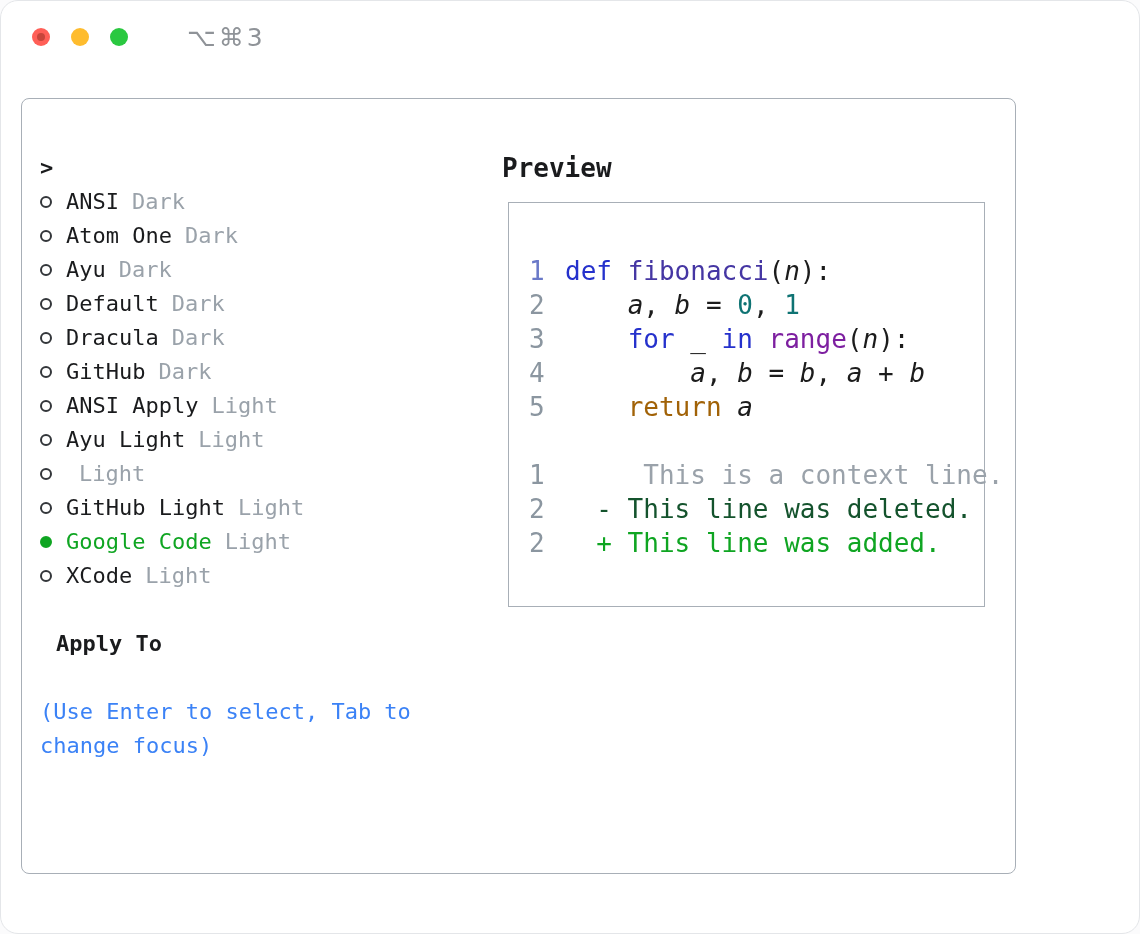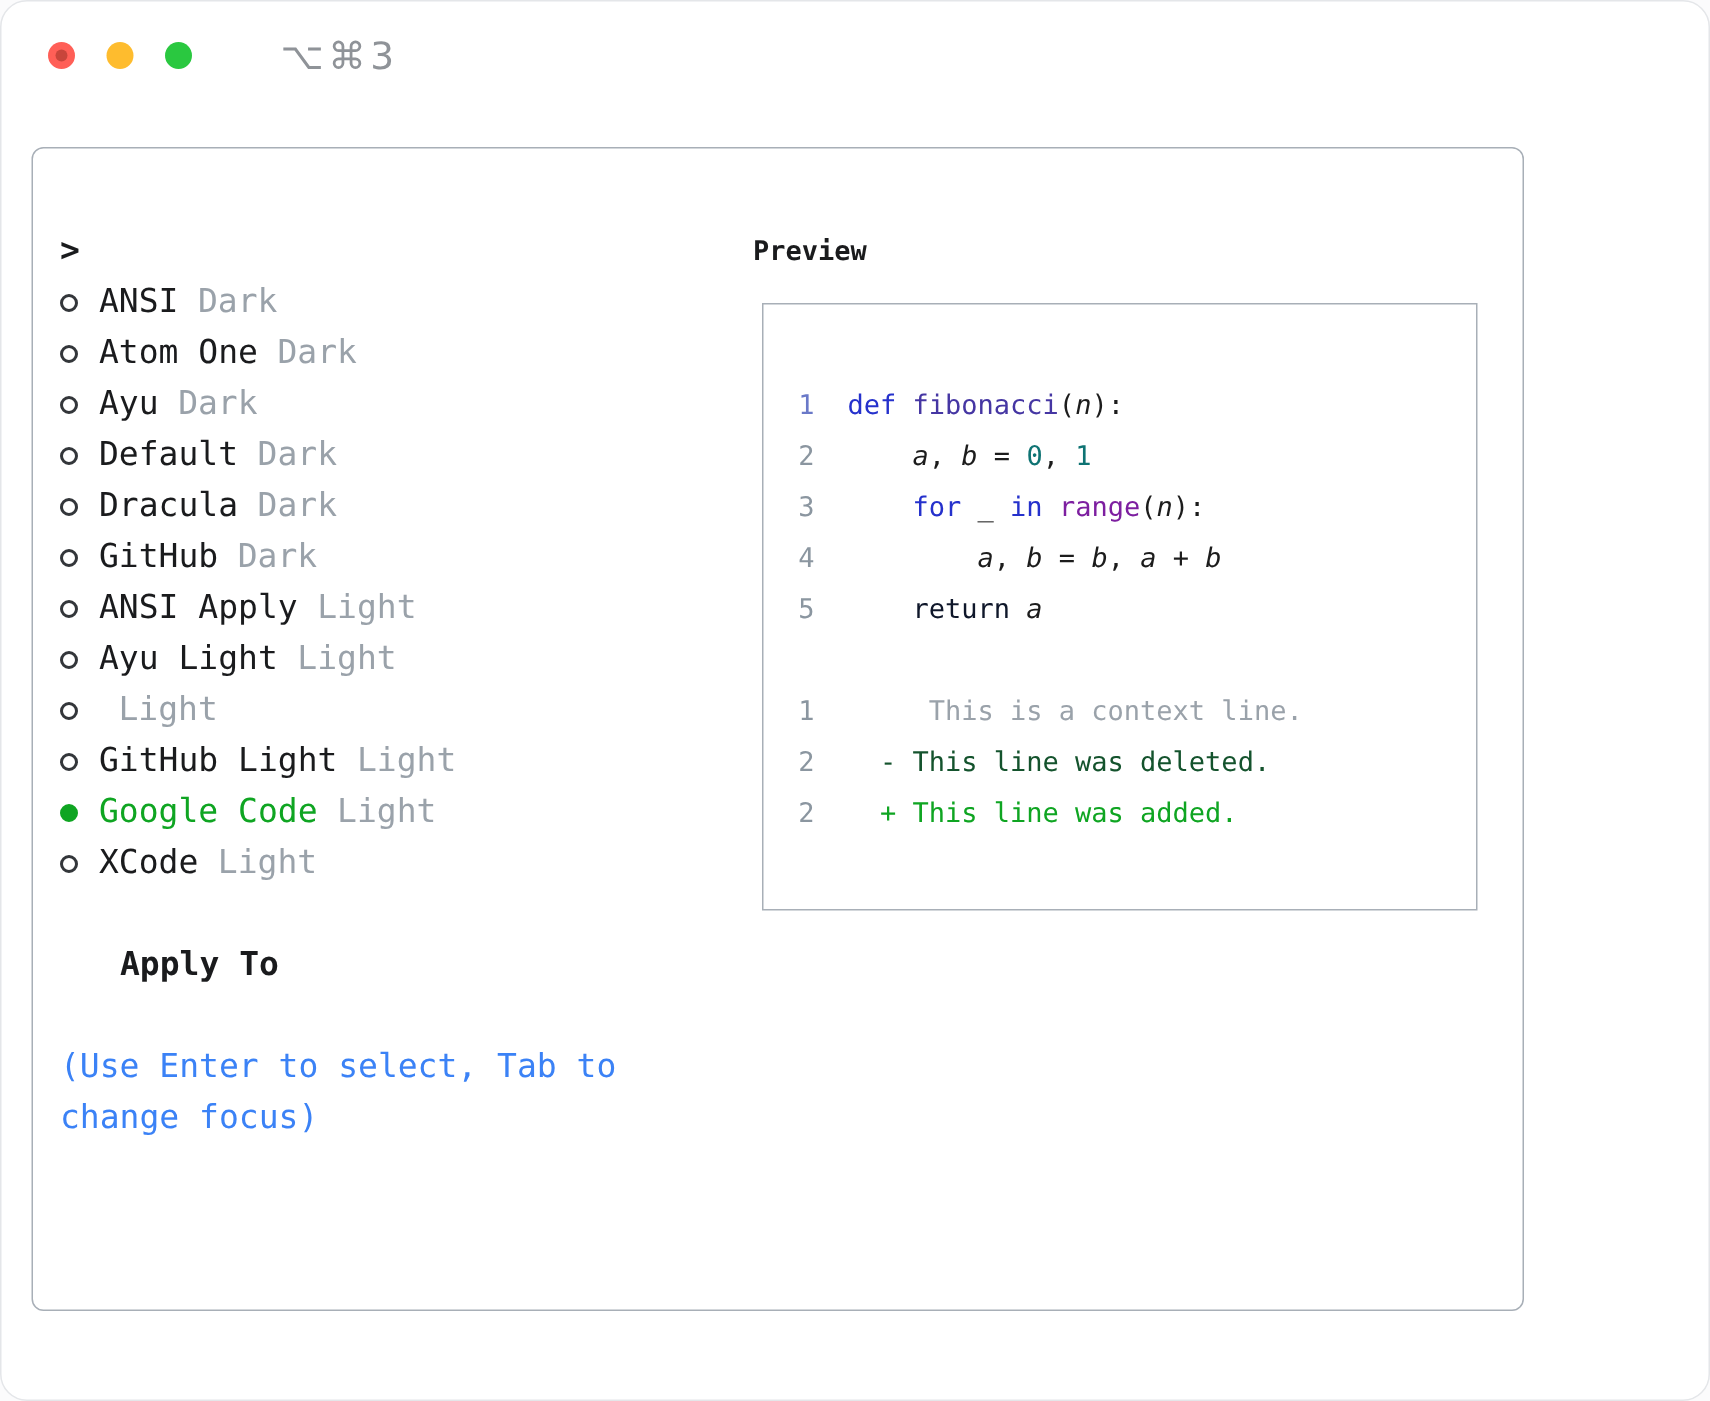--- a/index.html
+++ b/index.html
@@ -16,36 +16,36 @@
   .light.green { background:#2ac840; }
   .shortcut { margin-left:38px; color:#8f9398; font-size:25px; letter-spacing:3px; font-family:"DejaVu Sans","Liberation Sans",sans-serif; }
 
   .panel { position:absolute; left:20px; top:97px; width:995px; height:776px; border:1.5px solid #a8afb7; border-radius:8px; display:flex; background:#fff; }
 
   .left-col { width:470px; padding:52px 0 0 18px; font-size:22px; line-height:34px; flex:none; }
   .row { display:flex; align-items:center; height:34px; white-space:pre; }
   .spacer { height:34px; }
   .prompt { display:inline-block; width:26px; font-weight:bold; }
   .sec-title { font-weight:bold; }
-  .apply-title { margin-left:40px; font-weight:600; }
+  .apply-title { margin-left:16px; font-weight:600; }
   .marker { width:12px; height:12px; border:2px solid #33363a; border-radius:50%; margin-right:14px; flex:none; }
   .marker.on { background:#0fa522; border-color:#0fa522; }
   .row.selected .t-name { color:#0fa522; }
   .t-variant { color:#9aa2aa; margin-left:13px; }
   .hint { color:#3b82f6; max-width:420px; line-height:34px; white-space:normal; }
 
-  .right-col { padding:52px 0 0 10px; font-size:18px; line-height:34px; flex:1; }
+  .right-col { padding:52px 0 0 10px; font-size:26px; line-height:34px; flex:1; }
   .preview-title { font-weight:bold; height:34px; }
   .preview-box { margin-top:17px; margin-left:6px; width:477px; height:405px; border:1.5px solid #a8afb7; padding:51px 0 0 20px; background:#fff; }
   .crow { height:34px; display:flex; align-items:center; white-space:pre; }
   .lnum { display:inline-block; width:14px; text-align:right; color:#8b96a0; margin-right:22px; flex:none; }
   .code { white-space:pre; }
 
   .tk-kw   { color:#2531cc; }
-  .tk-kw2  { color:#0f172a;margin-top:36px; }
+  .tk-kw2  { color:#a16207;margin-top:36px; }
   .tk-fname{ color:#4536a3; }
   .tk-num  { color:#0e7373; }
   .tk-call { color:#7d1fa0; }
   .tk-var  { font-style:italic; color:#1c1c1c; }
   .tk-plain{ color:#1c1c1c; }
   .diff-ctx{ color:#9aa2aa; }
   .diff-del{ color:#14532d; }
   .diff-add{ color:#0fa522; }
 </style>
 </head>

